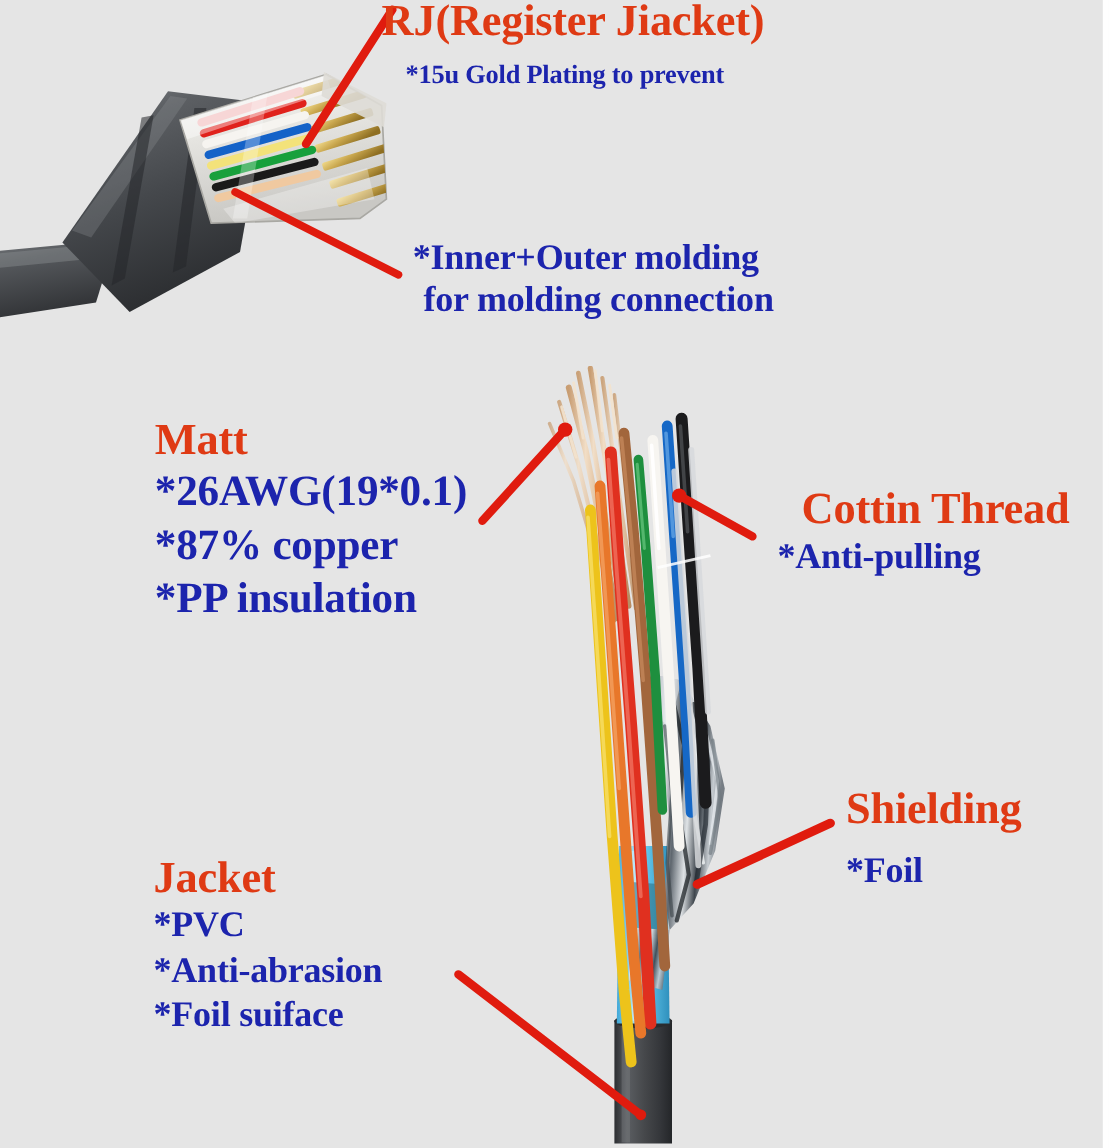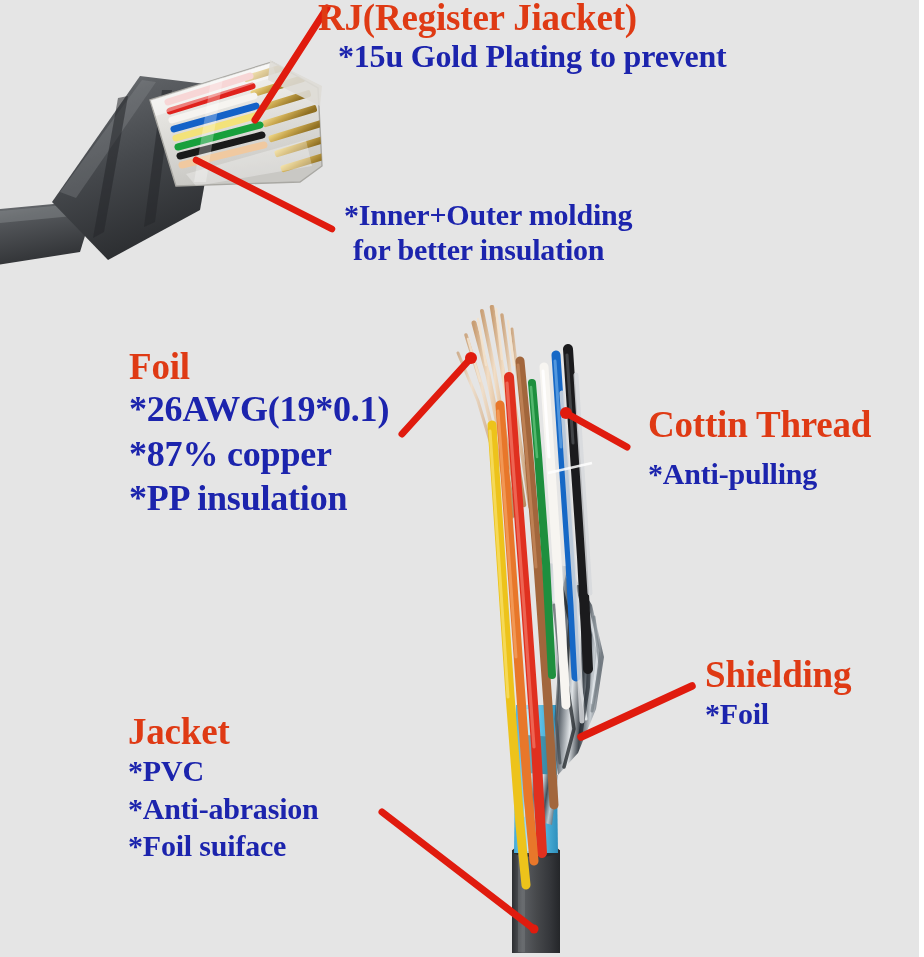--- a/index.html
+++ b/index.html
@@ -28,37 +28,37 @@
   }
   .ann .spec {
     color: #1C24AD;
     font-weight: bold;
     line-height: 1.18;
     letter-spacing: -0.2px;
   }
 
   #ann-rj          { left: 318px; top: -2px; }
   #ann-rj .head    { font-size: 37px; }
-  #ann-rj .spec    { font-size: 32px; margin-top: 1px; padding-left: 20px; }
+  #ann-rj .spec    { font-size: 22px; margin-top: 12px; padding-left: 20px; }
 
   #ann-molding     { left: 344px; top: 197px; font-family: Liberation Serif, serif; }
   #ann-molding .spec { font-size: 30px; }
   #ann-molding .spec.l2 { padding-left: 9px; }
 
   #ann-core        { left: 129px; top: 347px; }
   #ann-core .head  { font-size: 37px; }
   #ann-core .spec  { font-size: 36px; margin-top: 2px; }
 
   #ann-cotton      { left: 648px; top: 405px; }
-  #ann-cotton .head{ font-size: 37px; }
-  #ann-cotton .spec{ font-size: 30px; margin-top: 12px; }
+  #ann-cotton .head{ font-size: 37px; margin-left: 20px; }
+  #ann-cotton .spec{ font-size: 30px; margin-top: 2px; }
 
   #ann-shield      { left: 705px; top: 655px; }
   #ann-shield .head{ font-size: 37px; }
-  #ann-shield .spec{ font-size: 30px; margin-top: 2px; }
+  #ann-shield .spec{ font-size: 30px; margin-top: 14px; }
 
   #ann-jacket      { left: 128px; top: 712px; }
   #ann-jacket .head{ font-size: 37px; }
   #ann-jacket .spec{ font-size: 30px; margin-top: 2px; }
 
   
   .art { position: absolute; }
 
   #rj45-photo { left: 0px; top: 14px; width: 340px; height: 262px; }
   #cable-photo { left: 408px; top: 305px; width: 250px; height: 652px; }
@@ -263,25 +263,25 @@
     </g>
   </svg>
 
   <div class="ann" id="ann-rj">
     <div class="head">RJ(Register Jiacket)</div>
     <div class="spec">*15u Gold Plating to prevent</div>
   </div>
 
   <div class="ann" id="ann-molding">
     <div class="spec">*Inner+Outer molding</div>
-    <div class="spec l2">for better insulation</div>
+    <div class="spec l2">for molding connection</div>
   </div>
 
   <div class="ann" id="ann-core">
-    <div class="head">Foil</div>
+    <div class="head">Matt</div>
     <div class="spec">*26AWG(19*0.1)</div>
     <div class="spec">*87% copper</div>
     <div class="spec">*PP insulation</div>
   </div>
 
   <div class="ann" id="ann-cotton">
     <div class="head">Cottin Thread</div>
     <div class="spec">*Anti-pulling</div>
   </div>
 

